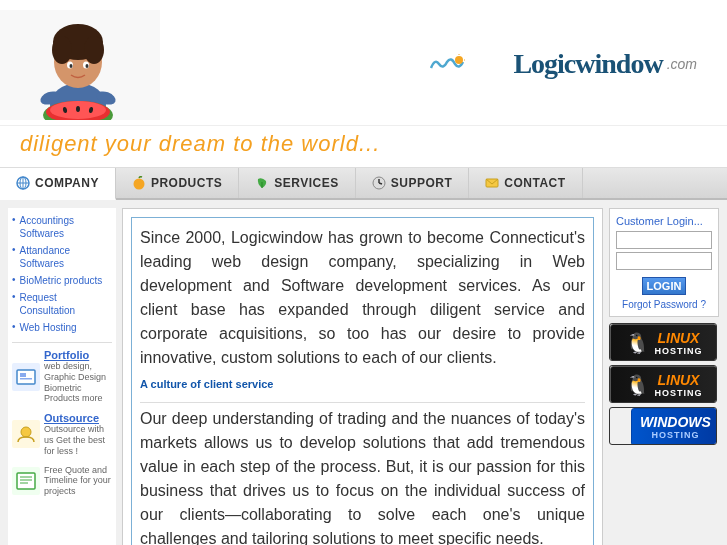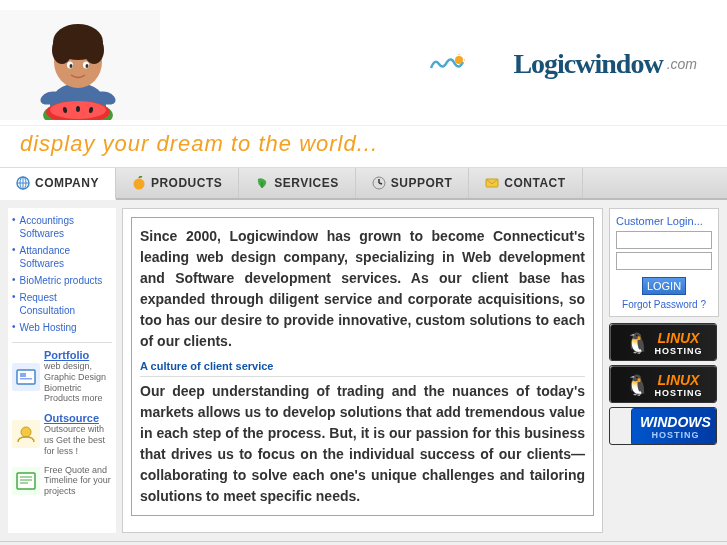--- a/index.html
+++ b/index.html
@@ -39,29 +39,29 @@
     .sidebar-link-block { display: flex; align-items: center; gap: 4px; margin-bottom: 8px; cursor: pointer; }
     .sidebar-link-icon { width: 28px; height: 28px; flex-shrink: 0; border-radius: 2px; display: flex; align-items: center; justify-content: center; }
     .sidebar-link-content { flex: 1; }
     .sidebar-link-title { color: #3366cc; font-size: 11px; font-weight: bold; text-decoration: underline; }
     .sidebar-link-subtitle { color: #666; font-size: 9px; line-height: 1.2; }
 
     
     .center-content { flex: 1; background: #fff; padding: 8px; border: 1px solid #ccc; }
     .content-box { border: 1px solid #7cb0d6; padding: 8px; margin-bottom: 8px; background: #fff; }
     .content-title { color: #1155aa; font-weight: bold; font-size: 13px; margin-bottom: 6px; text-decoration: underline; }
-    .content-text { font-size: 14px; color: #333; line-height: 1.5; text-align: justify; font-weight: bold; }
-    .content-subheading { color: #1155aa; font-size: 11px; font-weight: bold; margin: 8px 0 4px; border-bottom: 1px solid #ddd; padding-bottom: 4px; }
+    .content-text { font-size: 16px; color: #333; line-height: 1.5; text-align: justify; }
+    .content-subheading { color: #1155aa; font-size: 11px; font-weight: bold; margin: 8px 0 4px; border-bottom: 1px solid #ddd; padding-bottom: 12px; }
 
     
     .right-sidebar { width: 110px; flex-shrink: 0; }
     .customer-login { background: #fff; border: 1px solid #ccc; padding: 6px; margin-bottom: 6px; }
     .customer-login-title { color: #3366cc; font-size: 11px; margin-bottom: 4px; }
     .login-input { width: 100%; height: 18px; border: 1px solid #aaa; margin-bottom: 3px; font-size: 10px; padding: 1px 3px; }
-    .login-btn { background: linear-gradient(to bottom, #5599ee, #3377cc); color: #fff; font-size: 11px; font-weight: normal; border: 1px solid #2255aa; padding: 2px 4px; cursor: pointer; display: block; margin: 4px auto 4px; }
+    .login-btn { background: linear-gradient(to bottom, #5599ee, #3377cc); color: #fff; font-size: 11px; font-weight: bold; border: 1px solid #2255aa; padding: 2px 4px; cursor: pointer; display: block; margin: 4px auto 4px; }
     .forgot-password { color: #3366cc; font-size: 10px; text-align: center; cursor: pointer; display: block; }
     .hosting-btn { display: block; width: 108px; height: 38px; margin-bottom: 4px; cursor: pointer; border: 1px solid #333; border-radius: 3px; overflow: hidden; }
     .linux-btn { background: #222; display: flex; align-items: center; justify-content: center; gap: 4px; height: 38px; width: 108px; border-radius: 3px; }
     .linux-penguin { font-size: 20px; }
     .linux-text-area { text-align: center; }
     .linux-label { color: #ff8800; font-size: 14px; font-weight: bold; font-style: italic; text-transform: uppercase; }
     .linux-sublabel { color: #fff; font-size: 9px; font-weight: bold; text-transform: uppercase; letter-spacing: 1px; }
     .windows-btn { background: linear-gradient(to right, #0055cc, #003399); display: flex; align-items: center; justify-content: center; gap: 4px; height: 38px; width: 108px; border-radius: 3px; border: 1px solid #0044aa; margin-left: 21px; }
     .windows-label { color: #fff; font-size: 14px; font-weight: bold; font-style: italic; text-transform: uppercase; }
     .windows-sublabel { color: #aaccff; font-size: 9px; font-weight: bold; text-transform: uppercase; letter-spacing: 1px; }
@@ -126,21 +126,21 @@
             <line x1="35" y1="6" x2="36" y2="6" stroke="#f5a623" stroke-width="1"></line>
           </svg>
           <span class="logo-text-main">Logicwindow</span>
             <span class="logo-text-com">.com</span>
         </div>
       </div>
     </div>
   </div>
 
   <div class="banner">
-    <span class="banner-text">display your dream to the world...</span>
+    <span class="banner-text">diligent your dream to the world...</span>
   </div>
 
   <div class="nav">
     <div class="nav-item active">
       <svg width="14" height="14" viewBox="0 0 14 14">
         <circle cx="7" cy="7" r="6" fill="none" stroke="#4488cc" stroke-width="1.5"></circle>
         <ellipse cx="7" cy="7" rx="3" ry="6" fill="none" stroke="#4488cc" stroke-width="1"></ellipse>
         <line x1="1" y1="7" x2="13" y2="7" stroke="#4488cc" stroke-width="1"></line>
         <line x1="7" y1="1" x2="7" y2="13" stroke="#4488cc" stroke-width="1"></line>
       </svg>

